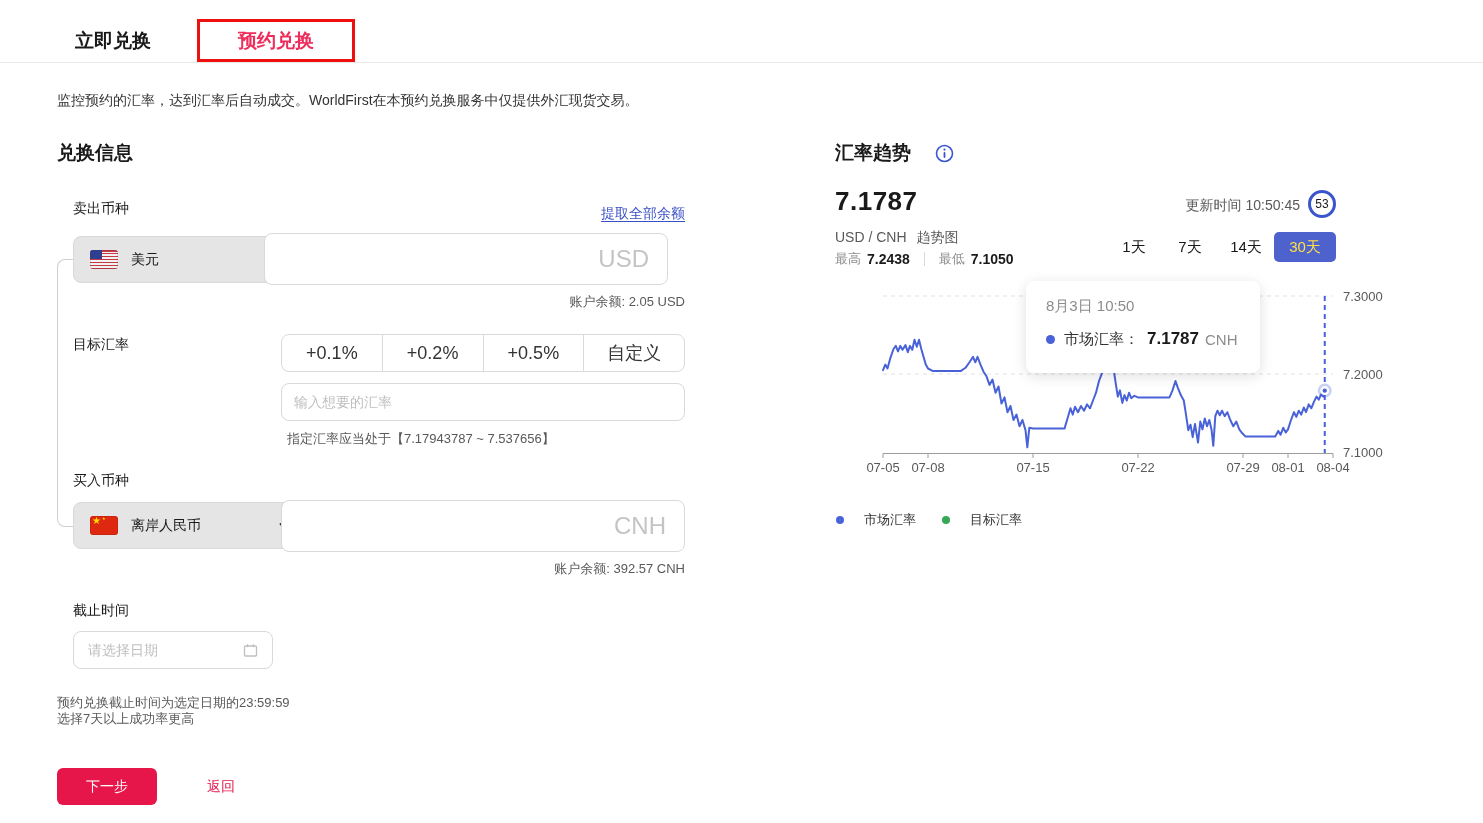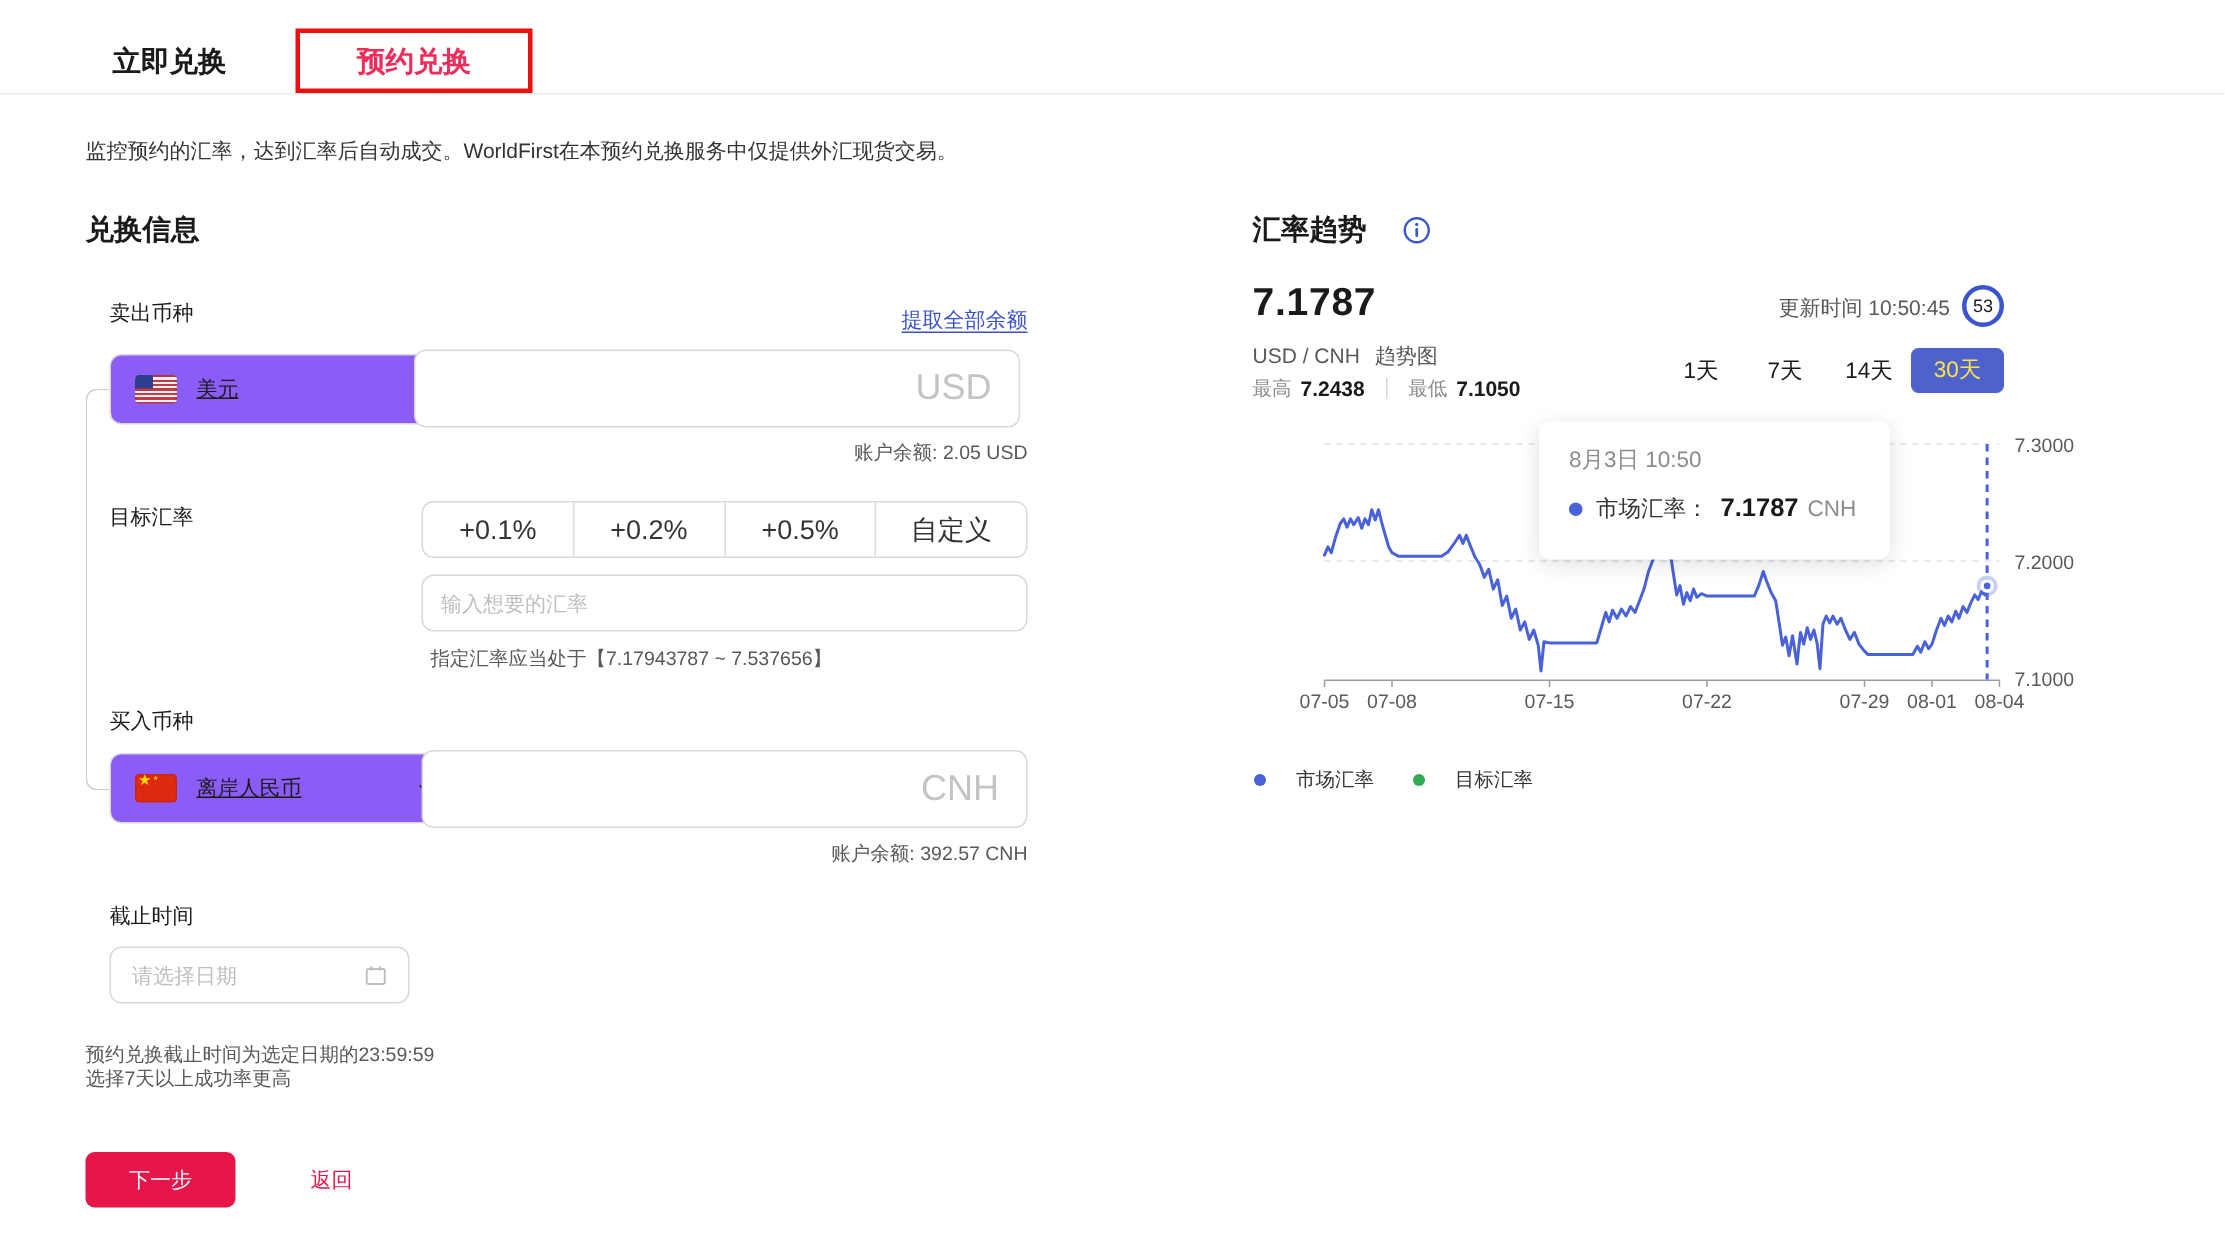--- a/index.html
+++ b/index.html
@@ -26,39 +26,39 @@
   .form-title { left: 57px; top: 140px; }
   .trend-title-wrap { left: 835px; top: 140px; display: flex; align-items: center; gap: 24px; }
 
   
   .field-label { font-size: 14px; color: #1a1a1a; }
   .sell-label { left: 73px; top: 200px; }
   .withdraw-link { left: 520px; width: 165px; top: 205px; text-align: right; font-size: 14px;
     color: #3a50c8; text-decoration: underline; text-underline-offset: 3px; cursor: pointer; }
 
   .currency-select {
-    width: 236px; height: 47px; border: 1px solid #d9d9d9; border-radius: 8px; background: #8b5cf6;
-    display: flex; align-items: center; padding: 0 16px; cursor: pointer; text-decoration: underline;
+    width: 236px; height: 47px; border: 1px solid #d9d9d9; border-radius: 8px; background: #e5e5e5;
+    display: flex; align-items: center; padding: 0 16px; cursor: pointer;
   }
   .sell-select { left: 73px; top: 236px; }
   .buy-select  { left: 73px; top: 502px; }
   .currency-select .cur-name { font-size: 14px; margin-left: 13px; flex: 1; }
   .flag { width: 28px; height: 19px; border-radius: 3px; position: relative; overflow: hidden;
     box-shadow: inset 0 0 0 1px rgba(0,0,0,.08); flex: none; }
   .flag-us { background: repeating-linear-gradient(180deg, #c23a46 0 1.5px, #f2f2f2 1.5px 3px); }
   .flag-us::after { content:""; position:absolute; left:0; top:0; width:12px; height:9px; background:#2e3f8f; }
   .flag-cn { background: #de2910; }
   .flag-cn .star { position:absolute; left:2px; top:-1px; color:#ffde00; font-size:10px; }
   .flag-cn .star-s { position:absolute; left:12px; top:0px; color:#ffde00; font-size:4px; }
 
   .amount-field {
     width: 404px; height: 52px; border: 1px solid #d9d9d9; border-radius: 8px; background:#fff;
     display: flex; align-items: center; padding: 0 18px;
   }
-  .sell-amount { left: 276px; top: 233px; }
+  .sell-amount { left: 264px; top: 233px; }
   .buy-amount  { left: 281px; top: 500px; }
   .amount-field input { flex: 1; border: none; outline: none; font-size: 18px; min-width: 0; }
   .amount-suffix { font-size: 24px; color: #c4c4c4; flex: none; }
 
   .balance-note { left: 281px; width: 404px; text-align: right; font-size: 13px; color: #595959; }
   .sell-balance { top: 293px; }
   .buy-balance  { top: 560px; }
 
   .target-label { left: 73px; top: 336px; }
   .rate-options { left: 281px; top: 334px; width: 404px; height: 38px; border: 1px solid #d9d9d9;

